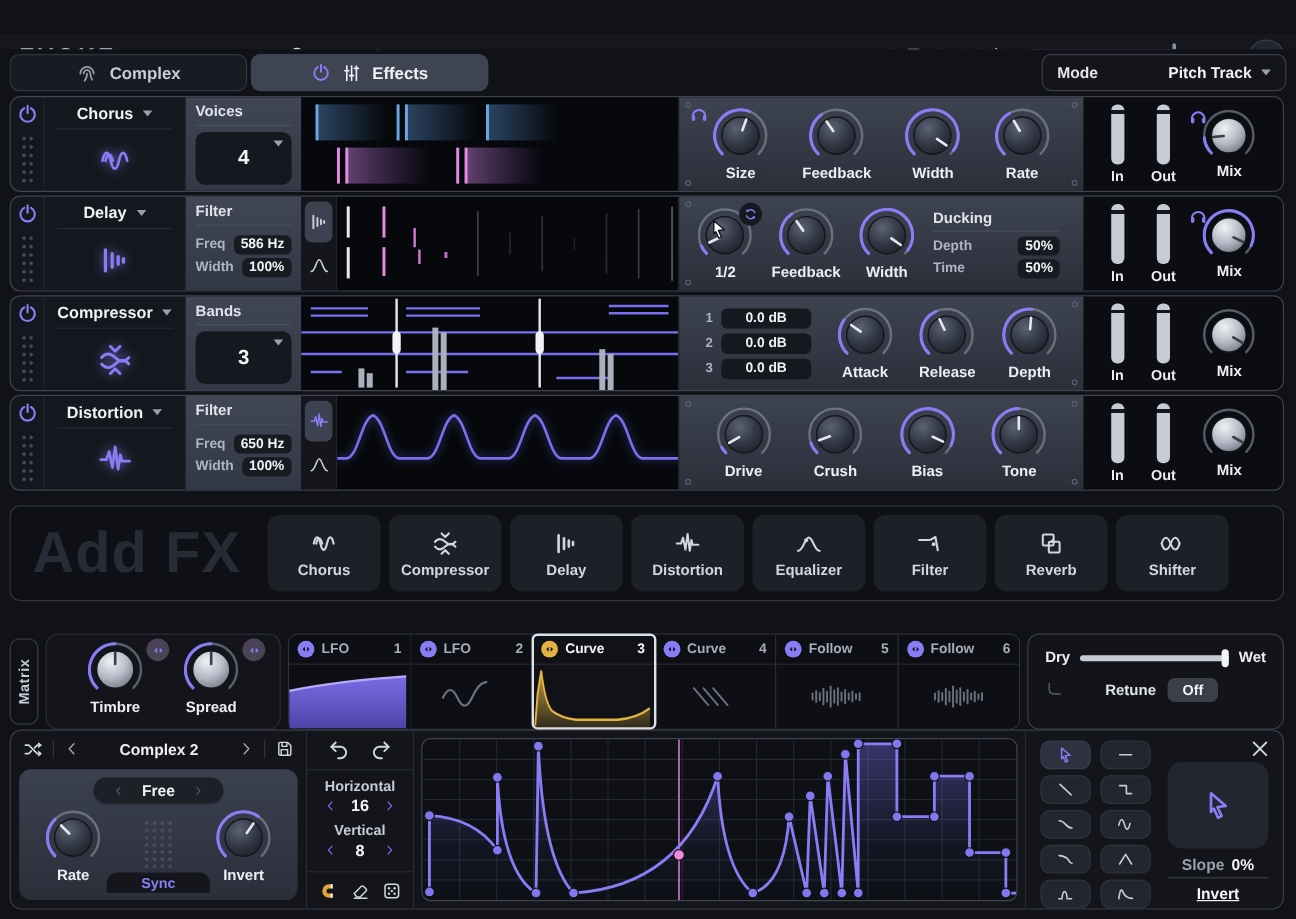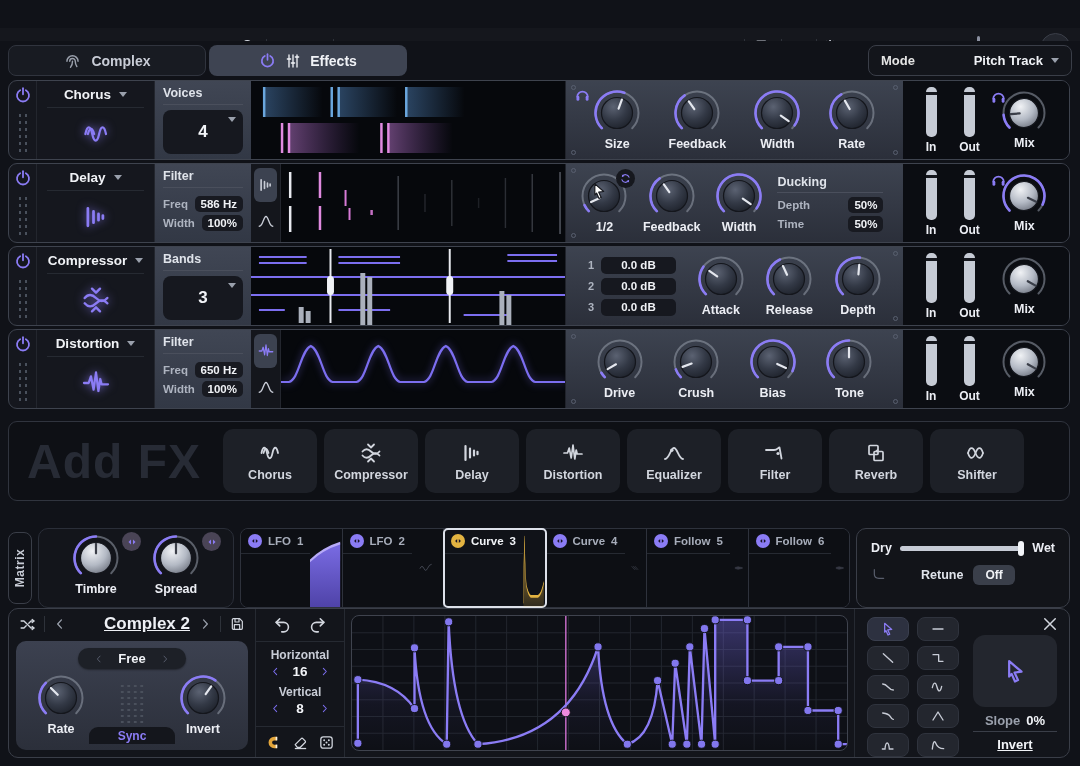--- a/index.html
+++ b/index.html
@@ -85,21 +85,21 @@
   
   #matrix-row{position:absolute;left:8px;top:528px;width:1062px;height:80px;}
   #matrix-pill{position:absolute;left:0;top:4px;width:24px;height:72px;border:1px solid #3a3e48;border-radius:8px;box-sizing:border-box;
                display:flex;align-items:center;justify-content:center;}
   #matrix-pill span{transform:rotate(-90deg);font-size:12px;font-weight:700;color:#c8ccd6;letter-spacing:.5px;}
   #matrix-knobs{position:absolute;left:30px;top:0;width:196px;height:80px;border:1px solid #2a2e38;border-radius:10px;background:#13151b;
                 box-sizing:border-box;display:flex;align-items:flex-start;justify-content:space-evenly;padding-top:6px;}
   .mod-badge{position:absolute;width:19px;height:19px;border-radius:50%;background:#4a4456;display:flex;align-items:center;justify-content:center;color:#8b7cf5;cursor:pointer;}
   #mod-slots{position:absolute;left:232px;top:0;width:610px;height:80px;display:flex;border:1px solid #2e323c;border-radius:8px;
              overflow:visible;box-sizing:border-box;}
-  .mod-slot{flex:1;border-right:1px solid #2e323c;display:flex;cursor:pointer;background:#0d0f14;position:relative;}
+  .mod-slot{flex:1;border-right:1px solid #2e323c;display:flex;flex-direction:column;cursor:pointer;background:#0d0f14;position:relative;}
   .mod-slot:first-child{border-radius:7px 0 0 7px;}
   .mod-slot:last-child{border-right:none;border-radius:0 7px 7px 0;}
   .mod-head{height:24px;display:flex;align-items:center;gap:6px;padding:0 7px;border-bottom:1px solid #262a32;}
   .mod-dot{width:14px;height:14px;border-radius:50%;display:flex;align-items:center;justify-content:center;color:#1a1428;flex:none;}
   .mod-type{font-size:11.5px;font-weight:700;color:#a7adba;}
   .mod-num{margin-left:auto;font-size:11.5px;font-weight:700;color:#a7adba;}
   .mod-body{flex:1;position:relative;}
   .mod-body svg{position:absolute;inset:0;width:100%;height:100%;}
   .mod-slot.sel{outline:2px solid #dde1ea;outline-offset:-1px;border-radius:4px;z-index:2;background:#101218;}
   .mod-slot.sel .mod-type,.mod-slot.sel .mod-num{color:#f2f4f8;}
@@ -111,21 +111,21 @@
   #dw-handle{position:absolute;right:0px;top:-5px;width:6px;height:15px;background:#f2f4f8;border-radius:3px;}
   #retune-row{display:flex;align-items:center;gap:10px;margin-top:10px;}
   #retune-glyph{color:#6a7080;opacity:.8;}
   #retune-label{font-size:12.5px;font-weight:700;color:#dfe3ea;margin-left:24px;}
   #retune-off{background:#3a3f4a;border-radius:6px;padding:3px 12px;font-size:12px;font-weight:700;color:#f0f2f6;cursor:pointer;}
   
   #editor-wrap{position:absolute;left:8px;top:608px;width:1062px;height:150px;border:1px solid #3a3e48;border-radius:10px;
                background:#13151b;box-sizing:border-box;display:flex;}
   #ed-left{width:246px;position:relative;border-right:1px solid #262a32;flex:none;}
   #ed-left-head{height:30px;display:flex;align-items:center;padding:0 10px;gap:8px;color:#d2d6de;}
-  #preset2-name{flex:1;text-align:right;font-size:17px;font-weight:700;color:#eef0f5;text-decoration:underline;}
+  #preset2-name{flex:1;text-align:center;font-size:13px;font-weight:700;color:#eef0f5;}
   #ed-left-body{position:absolute;left:7px;right:7px;top:32px;bottom:7px;background:linear-gradient(#3c4150,#2b2f3a);border-radius:10px;}
   #free-pill{position:absolute;left:50%;transform:translateX(-50%);top:7px;width:108px;height:21px;background:#1d2027;
              border-radius:11px;display:flex;align-items:center;justify-content:center;gap:14px;cursor:pointer;
              box-shadow:0 1px 2px rgba(0,0,0,.4);}
   #free-pill .fp-txt{font-size:13px;font-weight:700;color:#f0f2f6;}
   .fp-chev{color:#5a5f70;width:10px;height:10px;}
   #lfo-dots{position:absolute;left:50%;transform:translateX(-50%);top:42px;width:26px;height:60px;
             background-image:radial-gradient(#4a505c 1.2px,transparent 1.6px);background-size:6.5px 6px;}
   .ed-knob{position:absolute;top:34px;}
   #sync-tab{position:absolute;left:50%;transform:translateX(-50%);bottom:6px;width:86px;height:17px;background:#14161c;

